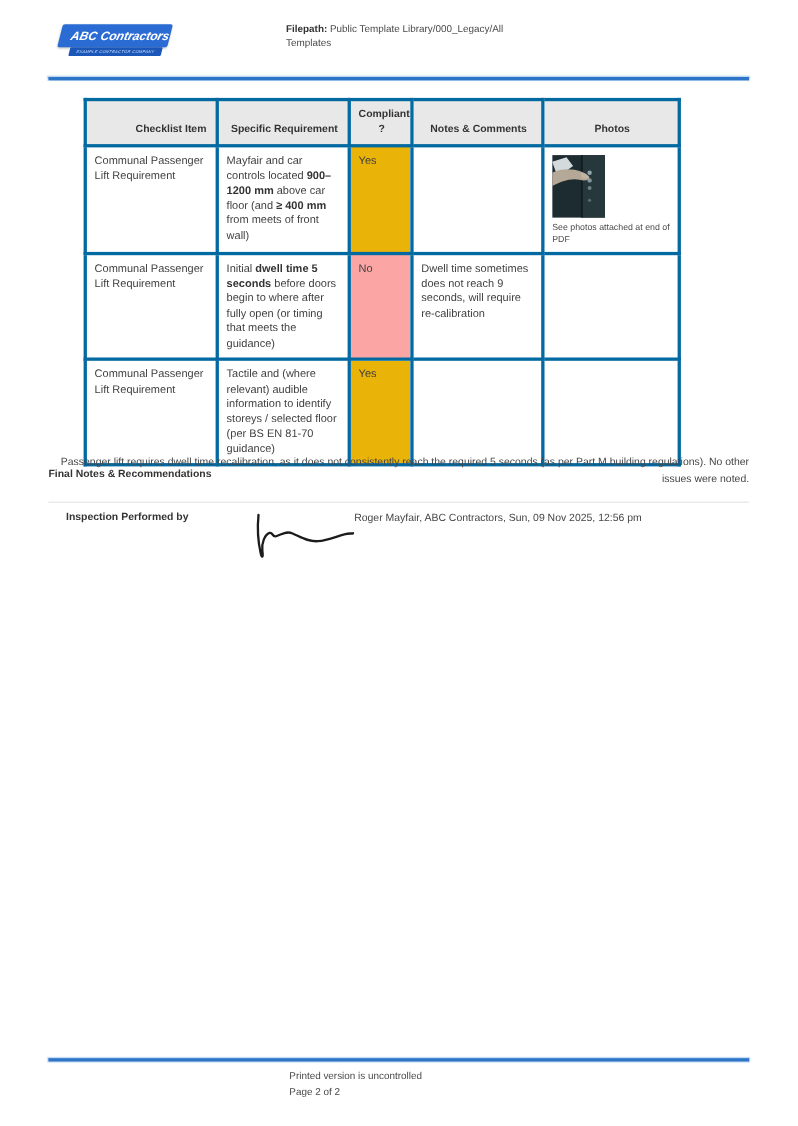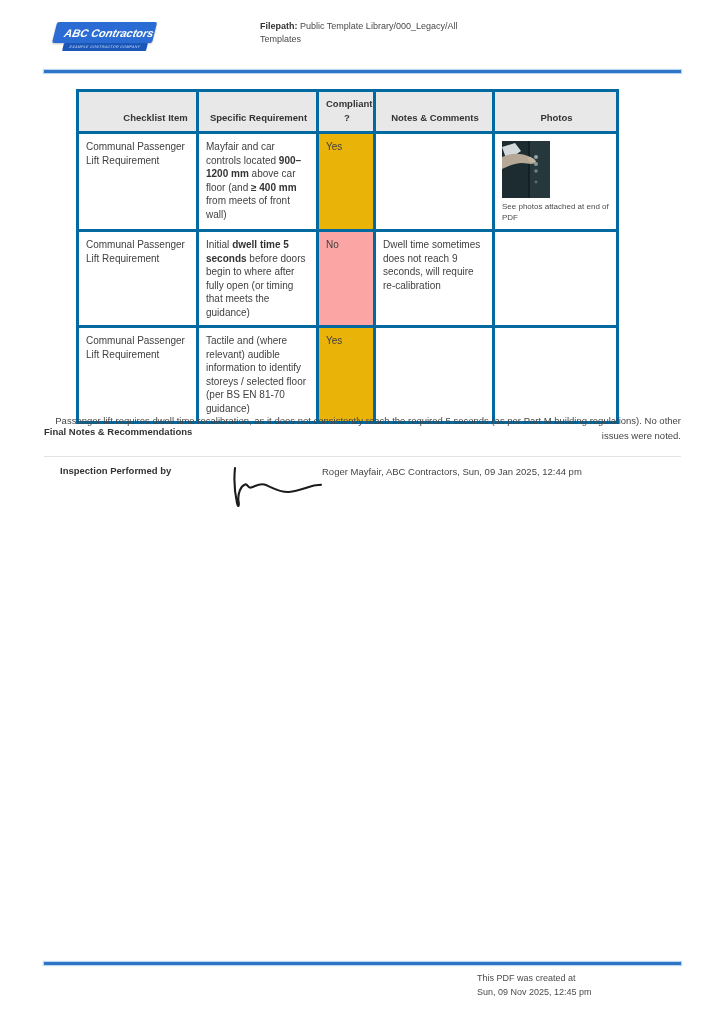--- a/index.html
+++ b/index.html
@@ -127,21 +127,21 @@
 
   <div class="abs final-heading">Final Notes &amp; Recommendations</div>
   <div class="abs final-body">Passenger lift requires dwell time recalibration, as it does not consistently reach the required 5 seconds (as per Part M building regulations). No other issues were noted.</div>
 
   <div class="abs divider"></div>
 
   <div class="abs sig-label">Inspection Performed by</div>
   <svg class="abs sig-svg" width="100" height="50" viewBox="0 0 100 50">
     <path d="M13,6 C12,16 12.5,30 15,41 C16,45.5 17.5,45 16.5,39 C15.5,31 19,24 23,22.5 C26,21.5 25.5,26.5 29,25.5 C34.5,23.8 38,20.5 44,23 C52,26.5 58,30.5 67,30 C76,29.3 84,25.5 92,23.5 C95,22.8 97.5,23.2 99,22.8" fill="none" stroke="#1c1c1c" stroke-width="2.1" stroke-linecap="round" stroke-linejoin="round"></path>
   </svg>
-  <div class="abs sig-name">Roger Mayfair, ABC Contractors, Sun, 09 Jan 2025, 12:44 pm</div>
+  <div class="abs sig-name">Roger Mayfair, ABC Contractors, Sun, 09 Nov 2025, 12:56 pm</div>
 
   <div class="abs rule-blue rule-footer"></div>
-  <div class="abs footer-block footer-right">
-    <div>This PDF was created at</div>
-    <div>Sun, 09 Nov 2025, 12:45 pm</div>
+  <div class="abs footer-block footer-left">
+    <div>Printed version is uncontrolled</div>
+    <div>Page 2 of 2</div>
   </div>
 
 </div>
 
 </body></html>

